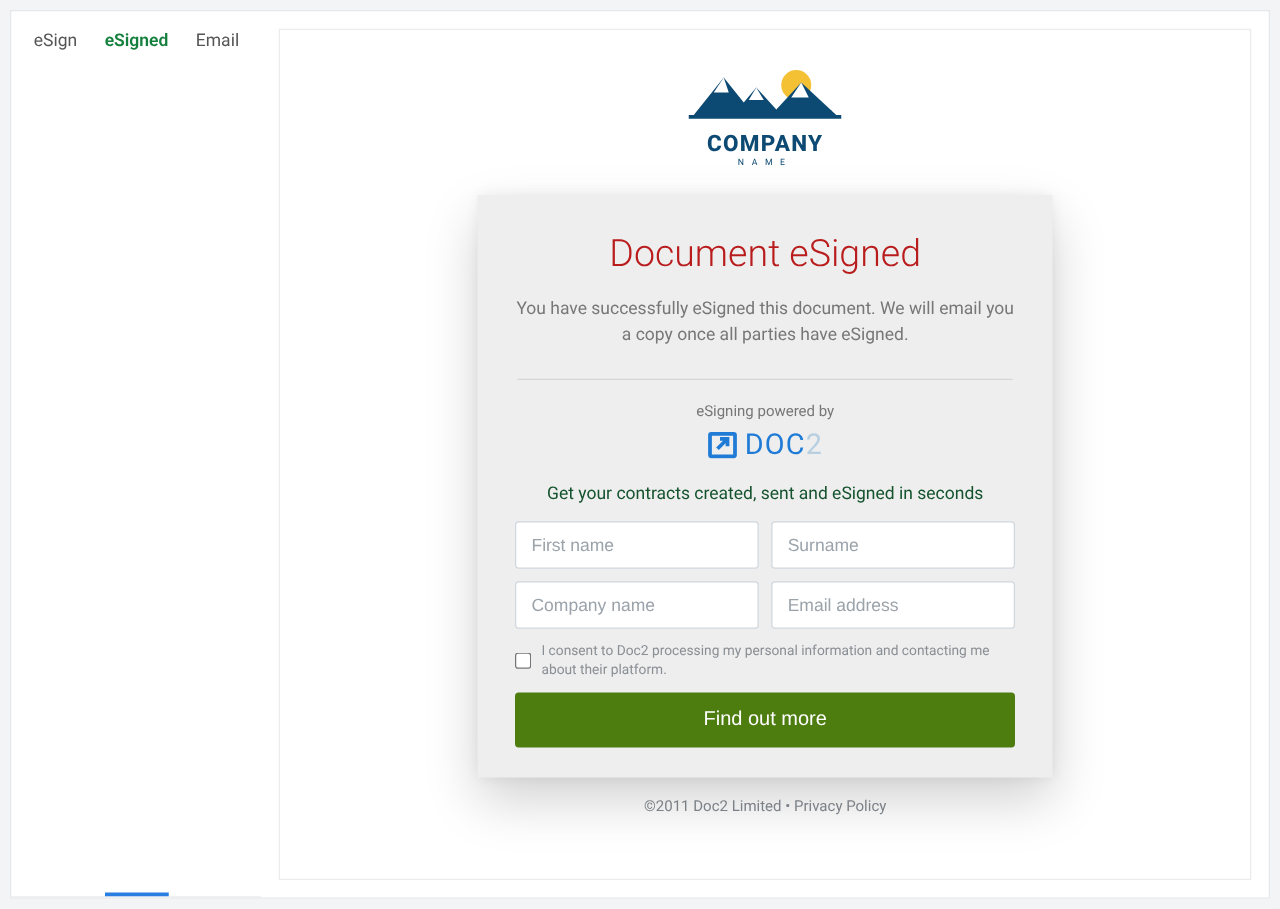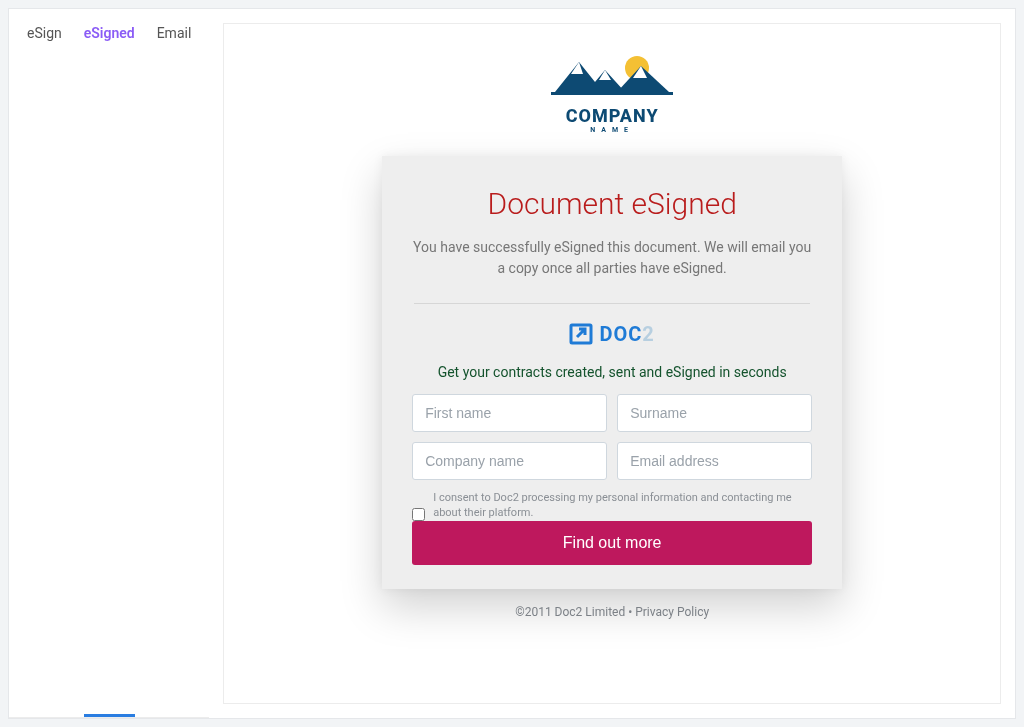--- a/index.html
+++ b/index.html
@@ -26,21 +26,21 @@
     border-bottom: 1px solid #ececec;
   }
   .tab {
     font-size: 14px;
     color: #555;
     padding: 6px 0 10px 0;
     cursor: pointer;
     border-bottom: 3px solid transparent;
   }
   .tab.active {
-    color: #8b5cf6;
+    color: #15803d;
     font-weight: 600;
     border-bottom: 3px solid #2a7de1;
   }
   .page {
     flex: 1;
     border: 1px solid #ececec;
     margin: 14px;
     display: flex;
     flex-direction: column;
     align-items: center;
@@ -57,21 +57,21 @@
     font-weight: 800;
     color: #0d4a73;
     letter-spacing: 1px;
     font-size: 18px;
     margin-top: -2px;
   }
   .logo-sub {
     font-size: 7px;
     letter-spacing: 6px;
     color: #0d4a73;
-    font-weight: 700;
+    font-weight: 400;
   }
   .card {
     width: 460px;
     background: #eeeeee;
     box-shadow: 0 18px 40px rgba(0,0,0,0.18), 0 0 10px rgba(0,0,0,0.06);
     margin-top: 22px;
     padding: 30px 30px 24px 30px;
     text-align: center;
   }
   .card h1 {
@@ -82,56 +82,57 @@
   }
   .card p.lead {
     font-size: 14px;
     color: #777;
     line-height: 1.5;
   }
   .hr { border: none; border-top: 1px solid #d6d6d6; margin: 24px 2px 18px 2px; }
   .pwr-label { font-size: 12px; color: #777; margin-bottom: 6px; }
   .doc2-logo { display: flex; justify-content: center; align-items: center; gap: 6px; margin-bottom: 18px;}
   .doc2-icon { width: 24px; height: 22px; }
-  .doc2-text { font-weight: 700; font-size: 20px; color: #1f7bd6; letter-spacing: 1px;}
+  .doc2-text { font-weight: 400; font-size: 23px; color: #1f7bd6; letter-spacing: 1px;}
   .doc2-text .light { color: #b7cfe0; }
   .cta-line { font-size: 14px; color: #14532d; margin-bottom: 14px; }
   .grid {
     display: grid;
     grid-template-columns: 1fr 1fr;
     gap: 10px;
     margin-bottom: 10px;
   }
   .grid input {
     width: 100%;
     padding: 10px 12px;
     border: 1px solid #cfd7de;
     border-radius: 3px;
     font-size: 14px;
     color: #444;
     background: #fff;
   }
   .grid input::placeholder { color: #9aa2aa; }
   .consent {
     display: flex;
-    align-items: flex-end;
+    align-items: center;
     gap: 8px;
     text-align: left;
     font-size: 11px;
     color: #8a8f95;
     line-height: 1.4;
+    margin-bottom: 10px;
   }
   .consent input[type="checkbox"] {
     margin-top: 1px;
     width: 13px; height: 13px;
     cursor: pointer;
   }
   .cta-btn {
     width: 100%;
-    background: #be185d;
+    background: #4d7c0f;
     color: #fff;
     border: none;
     border-radius: 3px;
     padding: 13px 0;
     font-size: 16px;
     cursor: pointer;
   }
   .footer {
     margin-top: 16px;
     font-size: 12px;
@@ -169,20 +170,21 @@
         </g>
       </svg>
       <div class="logo-text">COMPANY</div>
       <div class="logo-sub">NAME</div>
     </div>
 
     <div class="card">
       <h1>Document eSigned</h1>
       <p class="lead">You have successfully eSigned this document. We will email you a copy once all parties have eSigned.</p>
       <hr class="hr">
+      <div class="pwr-label">eSigning powered by</div>
       <div class="doc2-logo">
         <svg class="doc2-icon" viewBox="0 0 24 22">
           <rect x="2" y="2" width="20" height="18" rx="1" fill="none" stroke="#1f7bd6" stroke-width="3"></rect>
           <path d="M8 14 L16 6 M10 6 L16 6 L16 12" fill="none" stroke="#1f7bd6" stroke-width="3"></path>
         </svg>
         <span class="doc2-text"><span>DOC</span><span class="light">2</span></span>
       </div>
       <div class="cta-line">Get your contracts created, sent and eSigned in seconds</div>
 
       <div class="grid">

